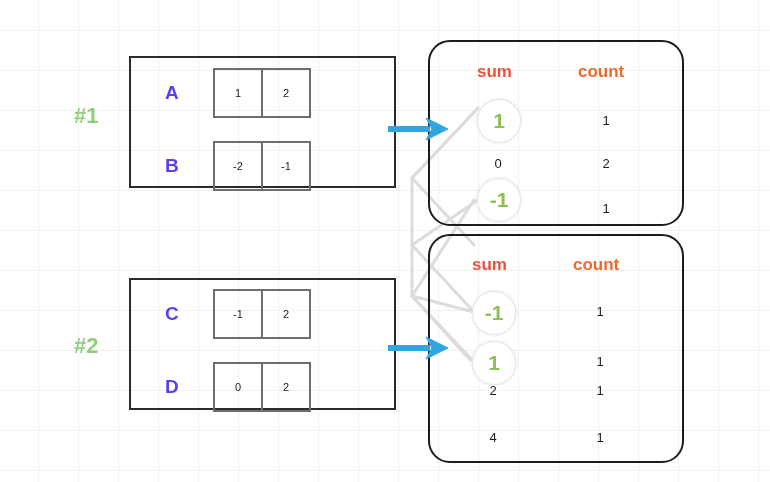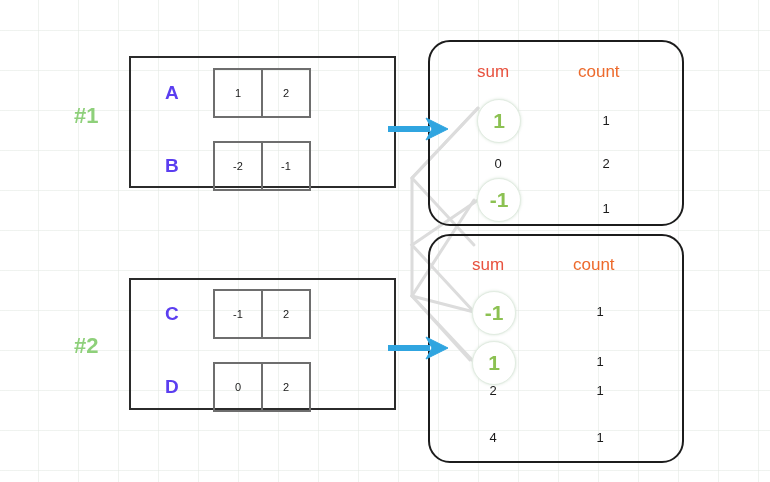--- a/index.html
+++ b/index.html
@@ -57,21 +57,21 @@
   .agg-table{
     position:absolute;
     border:2px solid #1c1c1c;
     border-radius:22px;
     box-sizing:border-box;
     background:transparent;
   }
   .agg-head{
     position:absolute;
     font-size:17px;
-    font-weight:normal;
+    font-weight:bold;
   }
   .agg-head.sum{ color:#e8523f; }
   .agg-head.count{ color:#ed6a2c; }
   .agg-val{
     position:absolute;
     font-size:13px;
     color:#1a1a1a;
     text-align:center;
     width:40px;
   }

